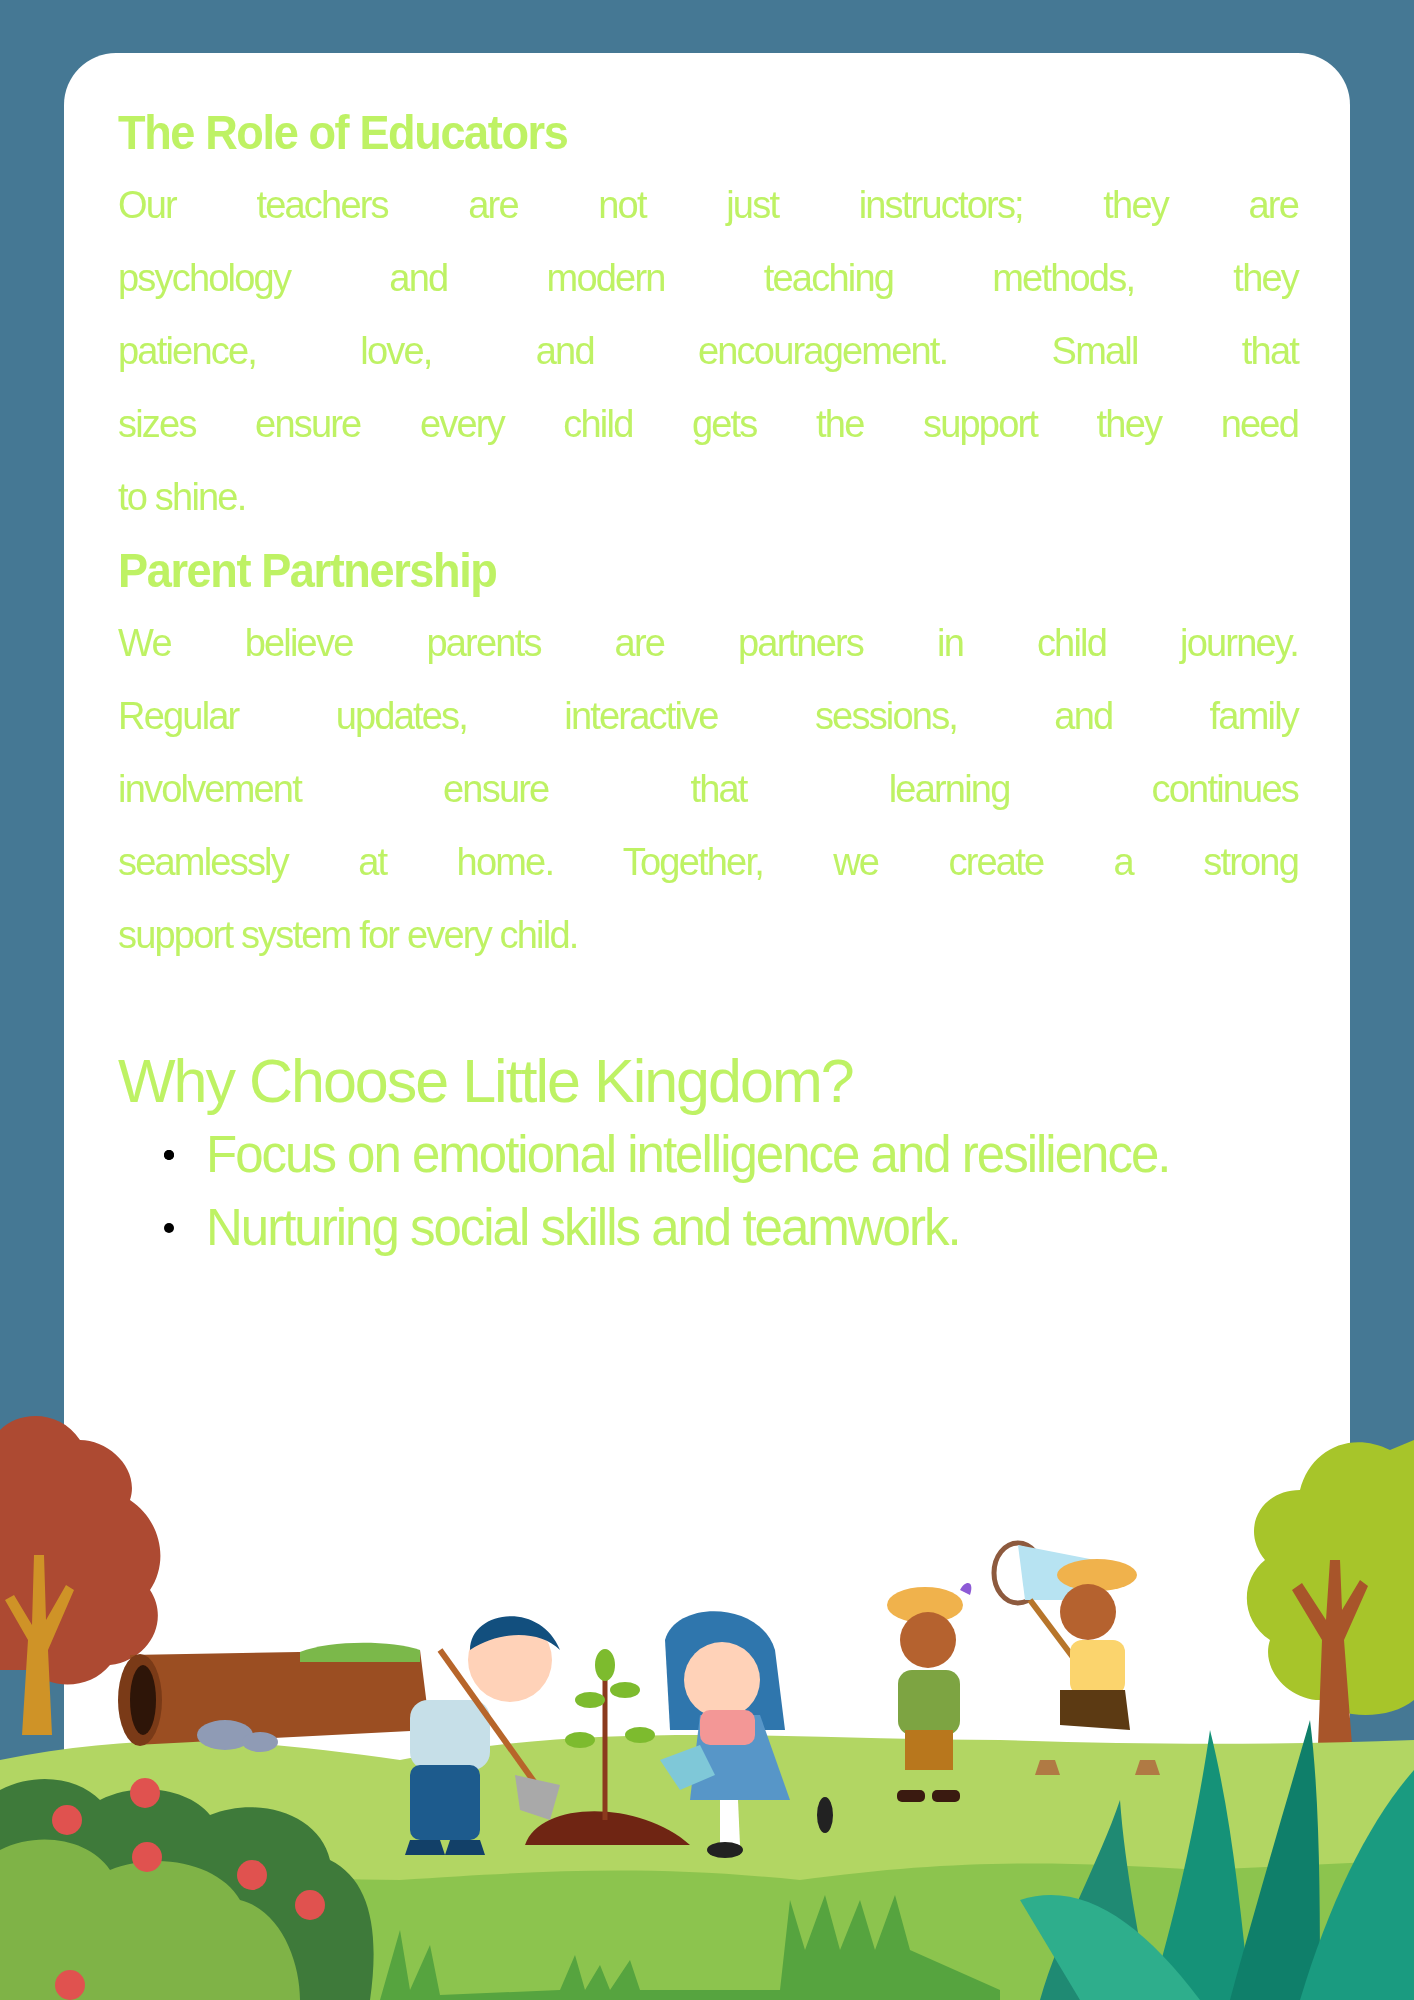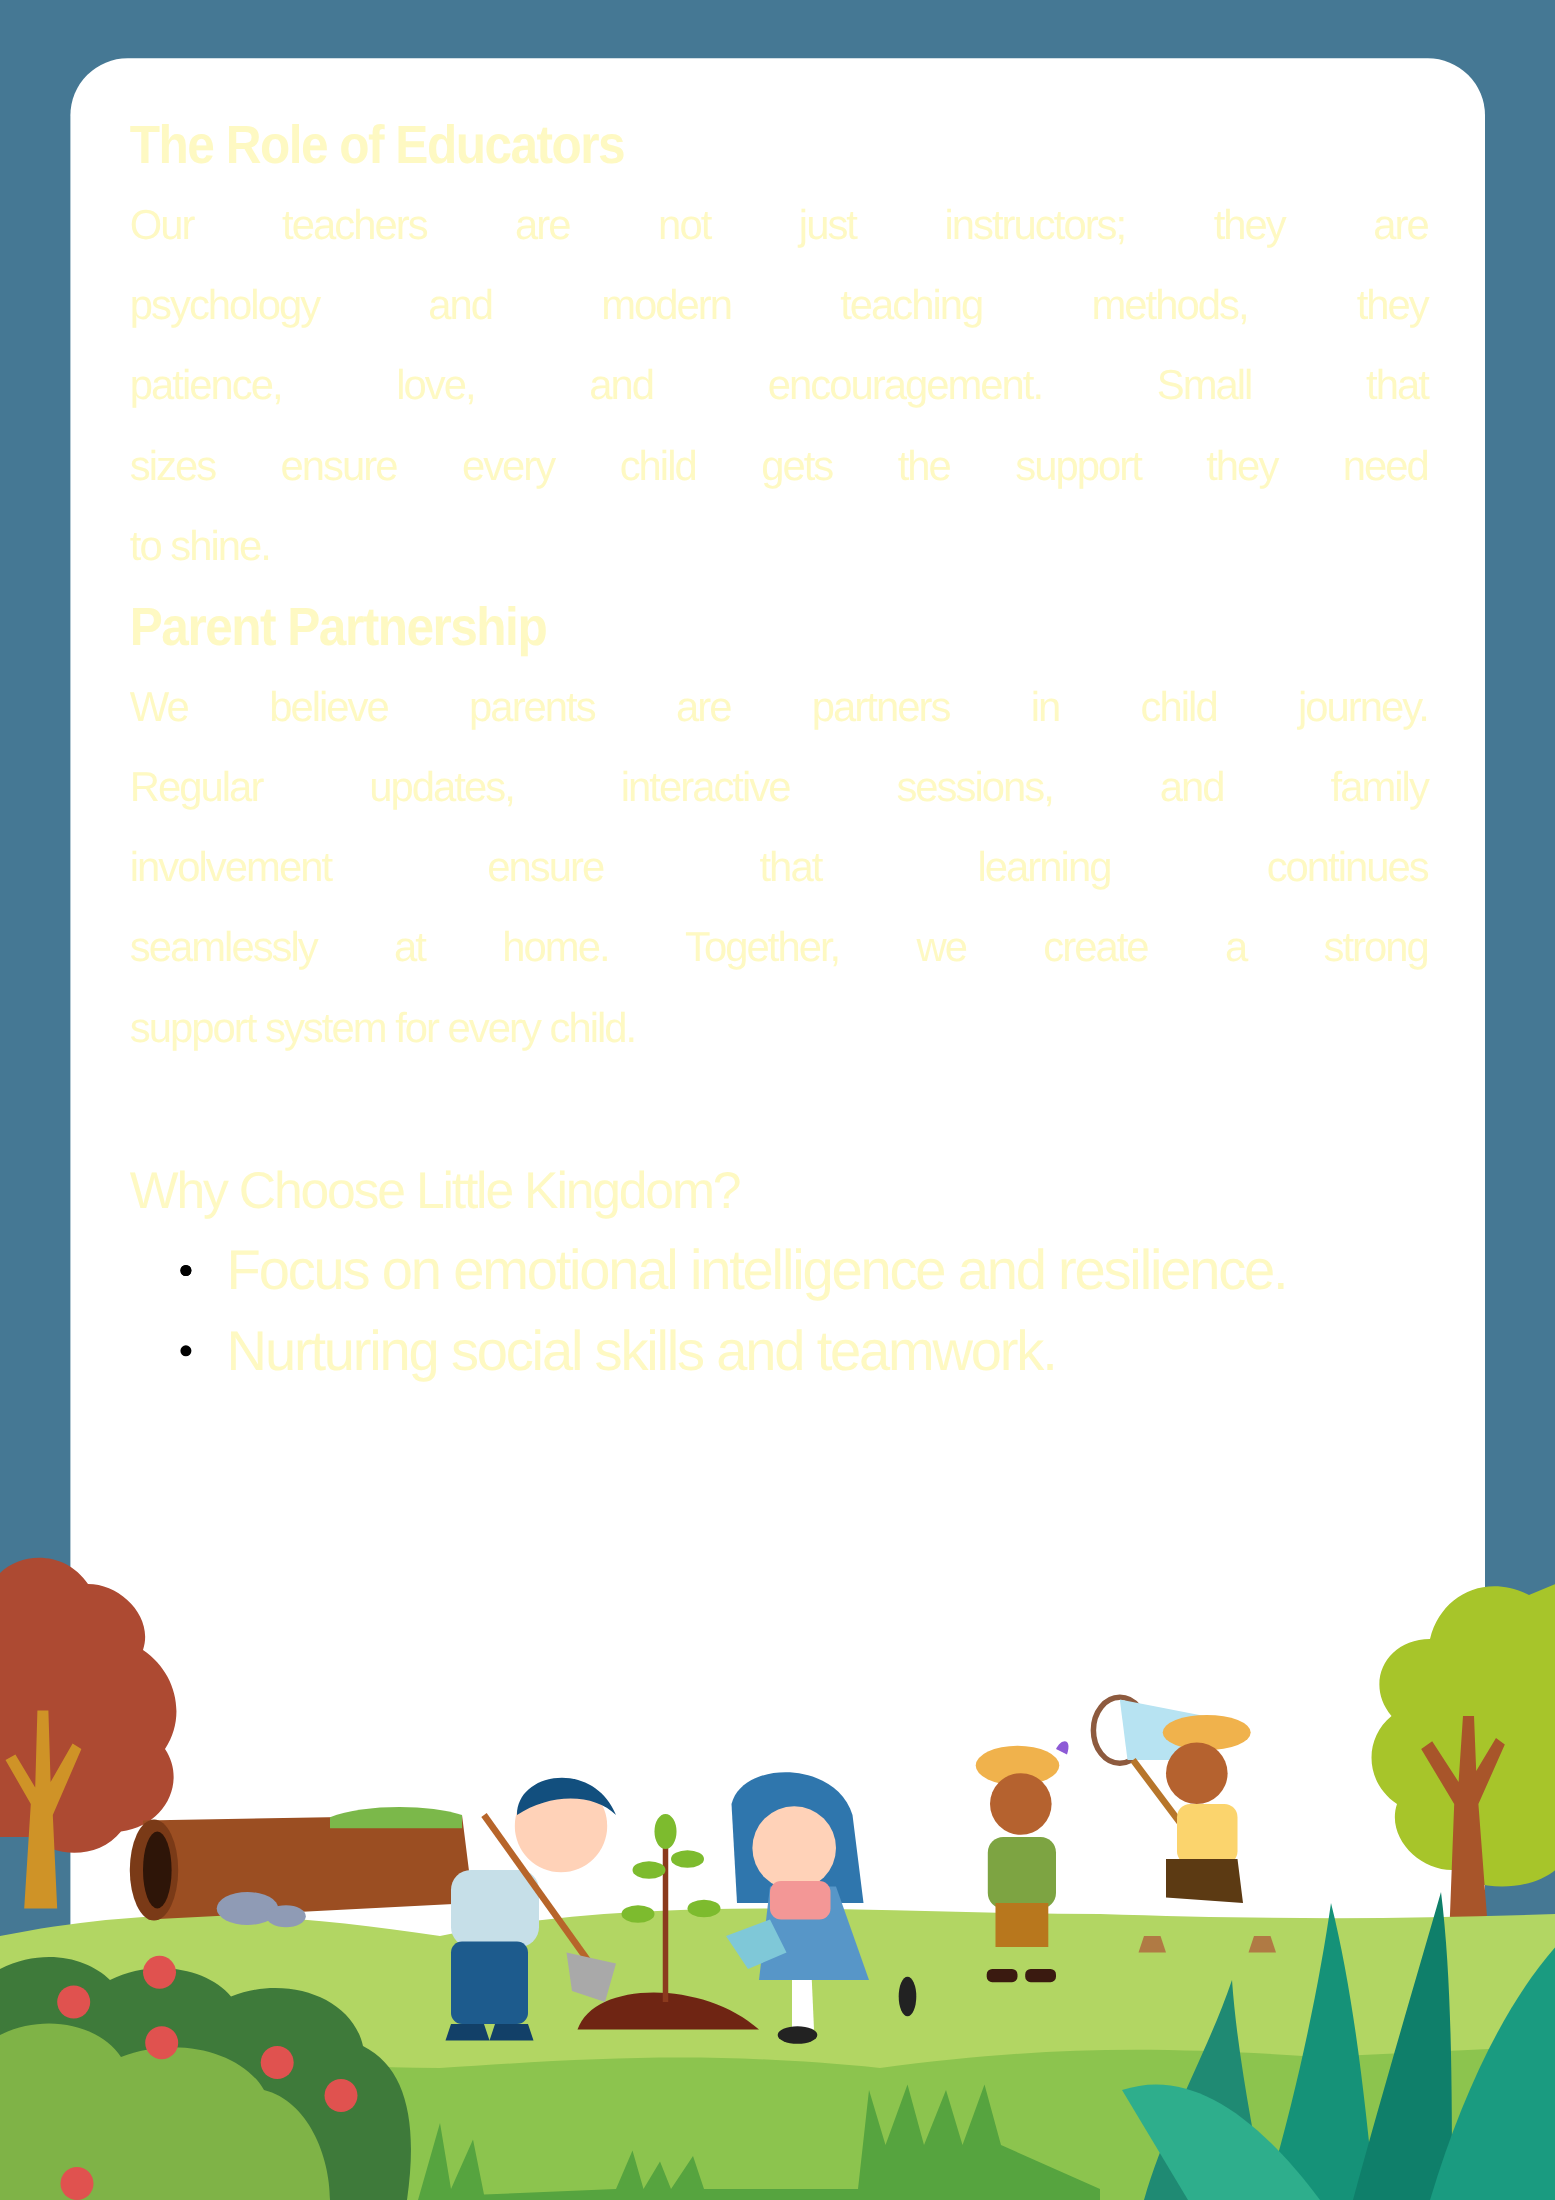--- a/index.html
+++ b/index.html
@@ -1,24 +1,24 @@
 <!DOCTYPE html>
 <html><head>
 <meta charset="utf-8">
 <style>
   html, body { margin:0; padding:0; }
   body { width:1414px; height:2000px; background:#457894; position:relative; overflow:hidden; }
   .card { position:absolute; left:64px; top:53px; width:1286px; height:1900px; background:#ffffff; border-radius:52px; }
-  .content { position:absolute; left:118px; top:96px; width:1180px; color:#fef9c3; font-family:"Liberation Sans", sans-serif; }
+  .content { position:absolute; left:118px; top:96px; width:1180px; color:#bef264; font-family:"Liberation Sans", sans-serif; }
   .h { font-weight:bold; font-size:49px; line-height:73px; letter-spacing:-1.5px; transform:scaleX(0.92); transform-origin:left; white-space:nowrap; }
   .p { font-size:38px; line-height:73px; text-align:justify; letter-spacing:-1.8px; font-stretch:condensed; }
   .p .ln { display:block; text-align:justify; text-align-last:justify; white-space:nowrap; }
   .p .ln.last { text-align-last:left; }
   .spacer { height:73px; }
-  .plain { font-size:47px; line-height:73px; letter-spacing:-2px; white-space:nowrap; }
+  .plain { font-size:61px; line-height:73px; letter-spacing:-2px; white-space:nowrap; }
   ul.bul { margin:0; padding:0 0 0 46px; list-style:none; }
   ul.bul li { position:relative; font-size:51px; line-height:73px; letter-spacing:-2px; padding-left:42px; white-space:nowrap; }
   ul.bul li .dot { position:absolute; left:0; top:32px; width:10px; height:10px; border-radius:50%; background:#000; }
   .scene { position:absolute; left:0; top:0; width:1414px; height:2000px; pointer-events:none; }
 </style>
 </head>
 <body>
 
 <div class="card"></div>
 

